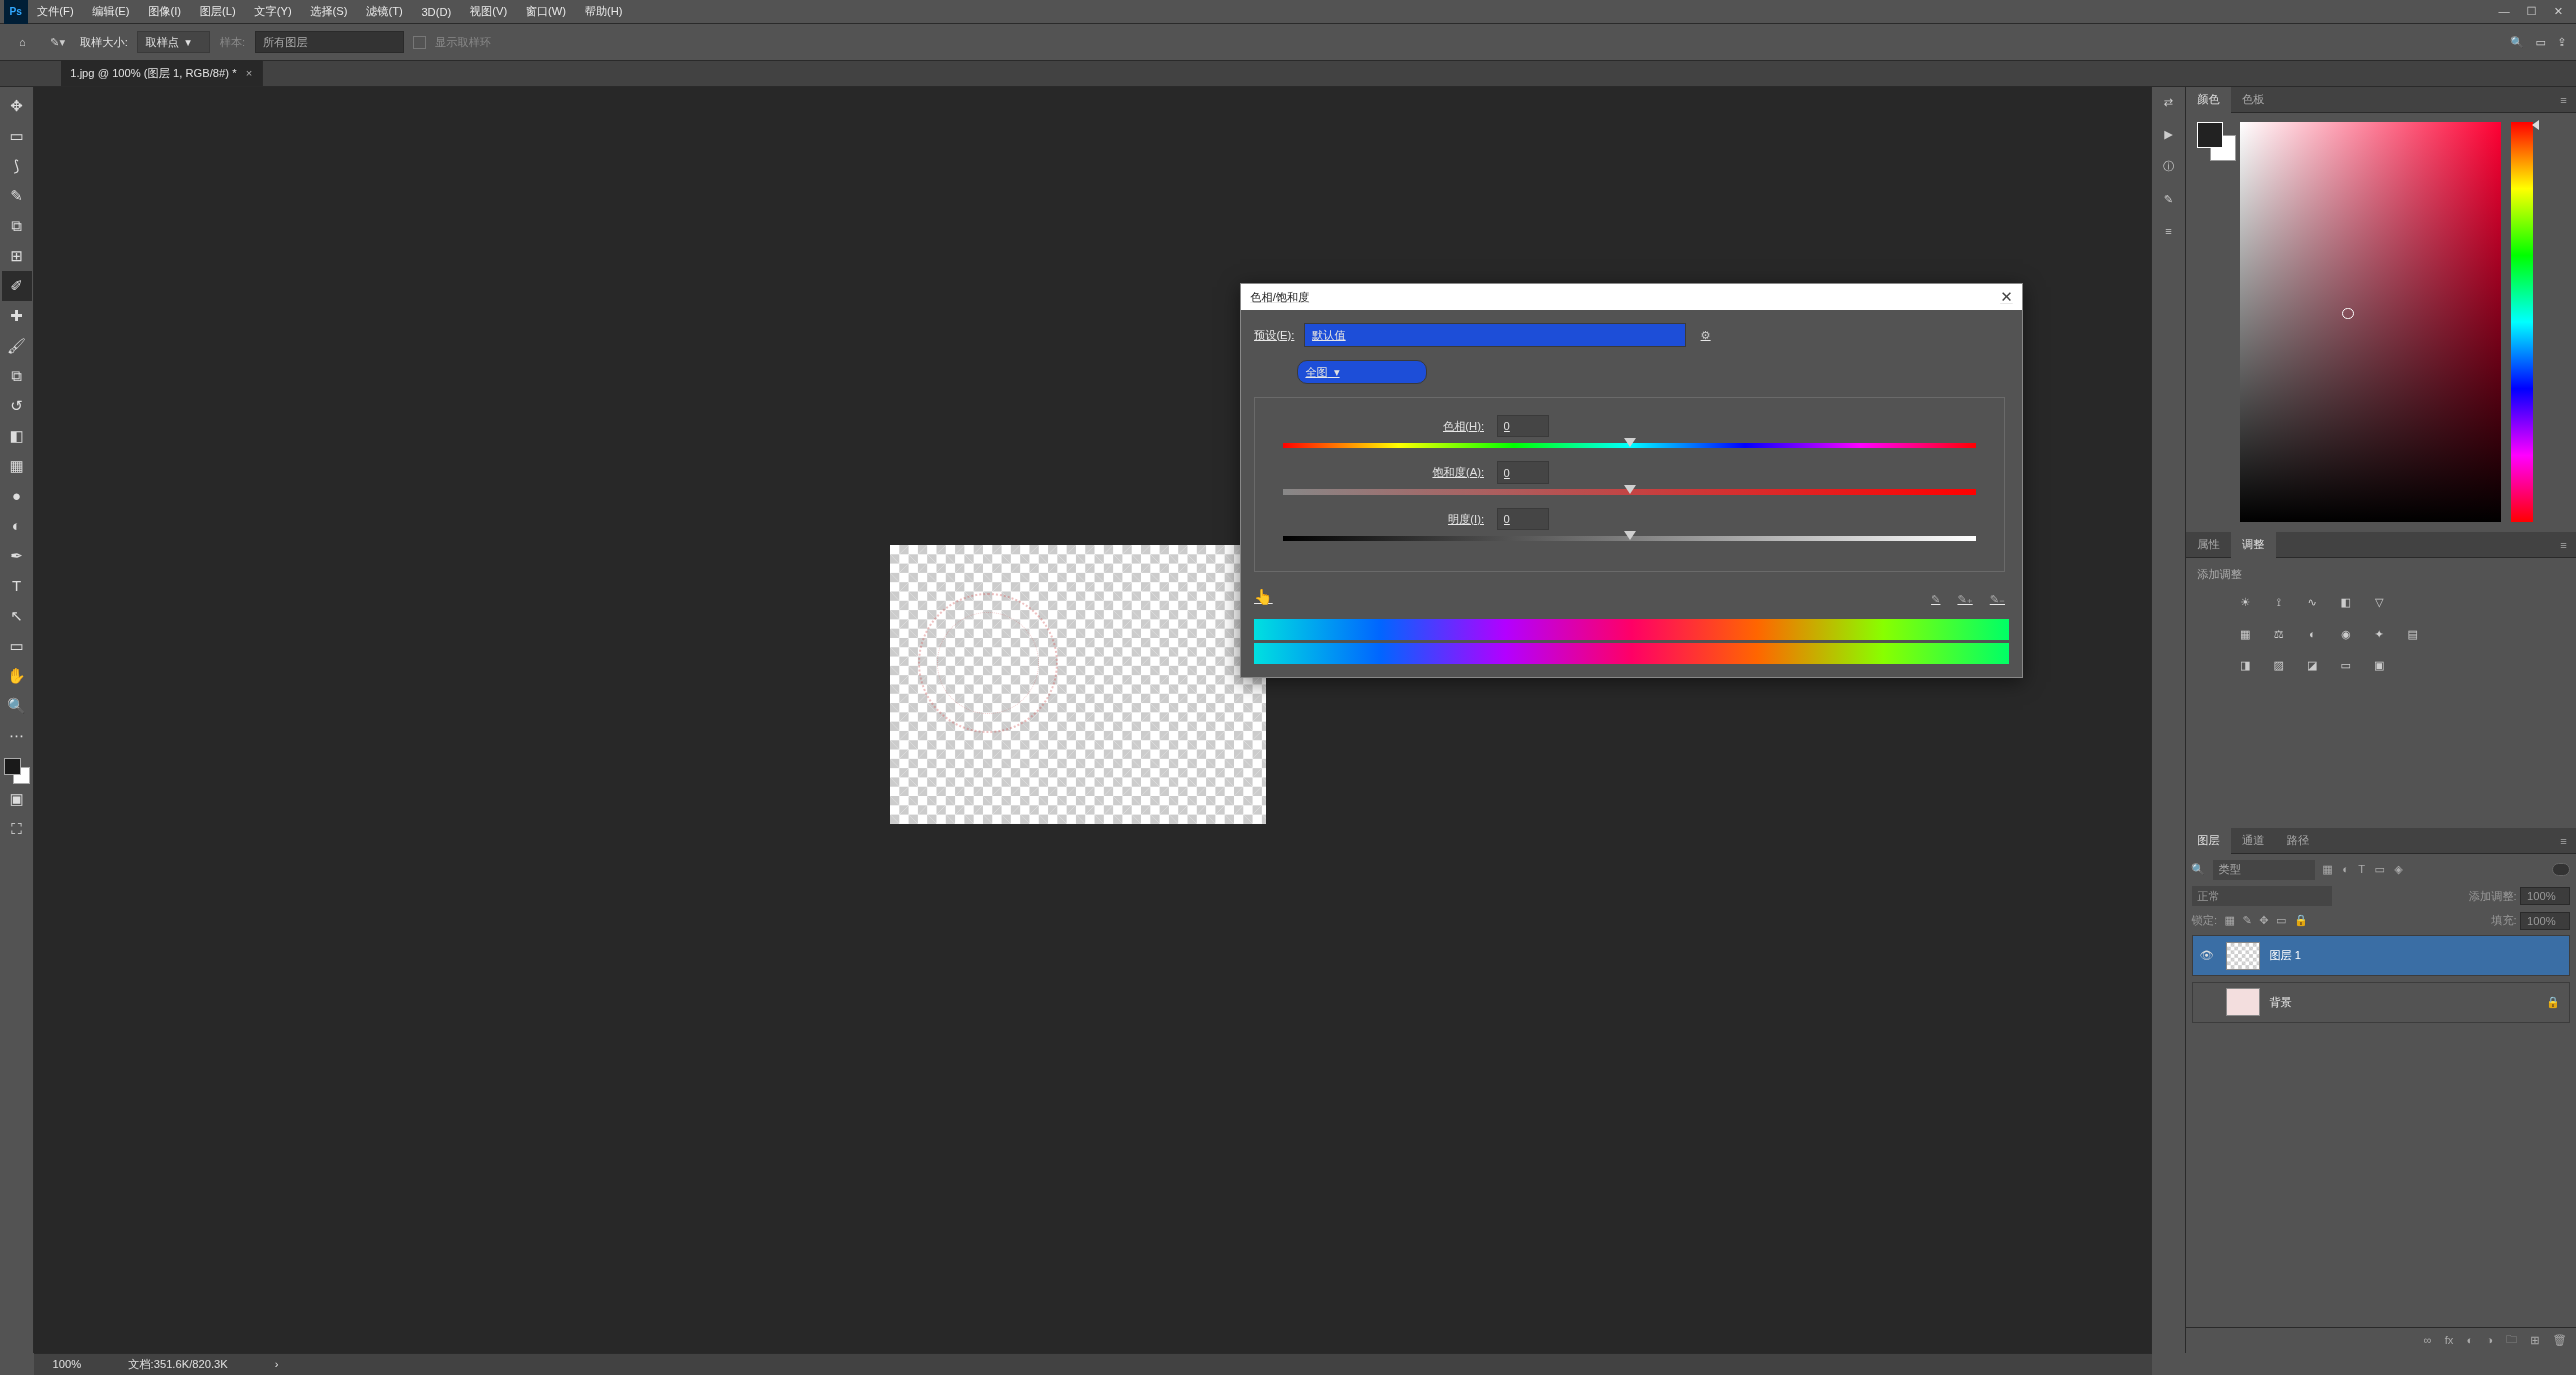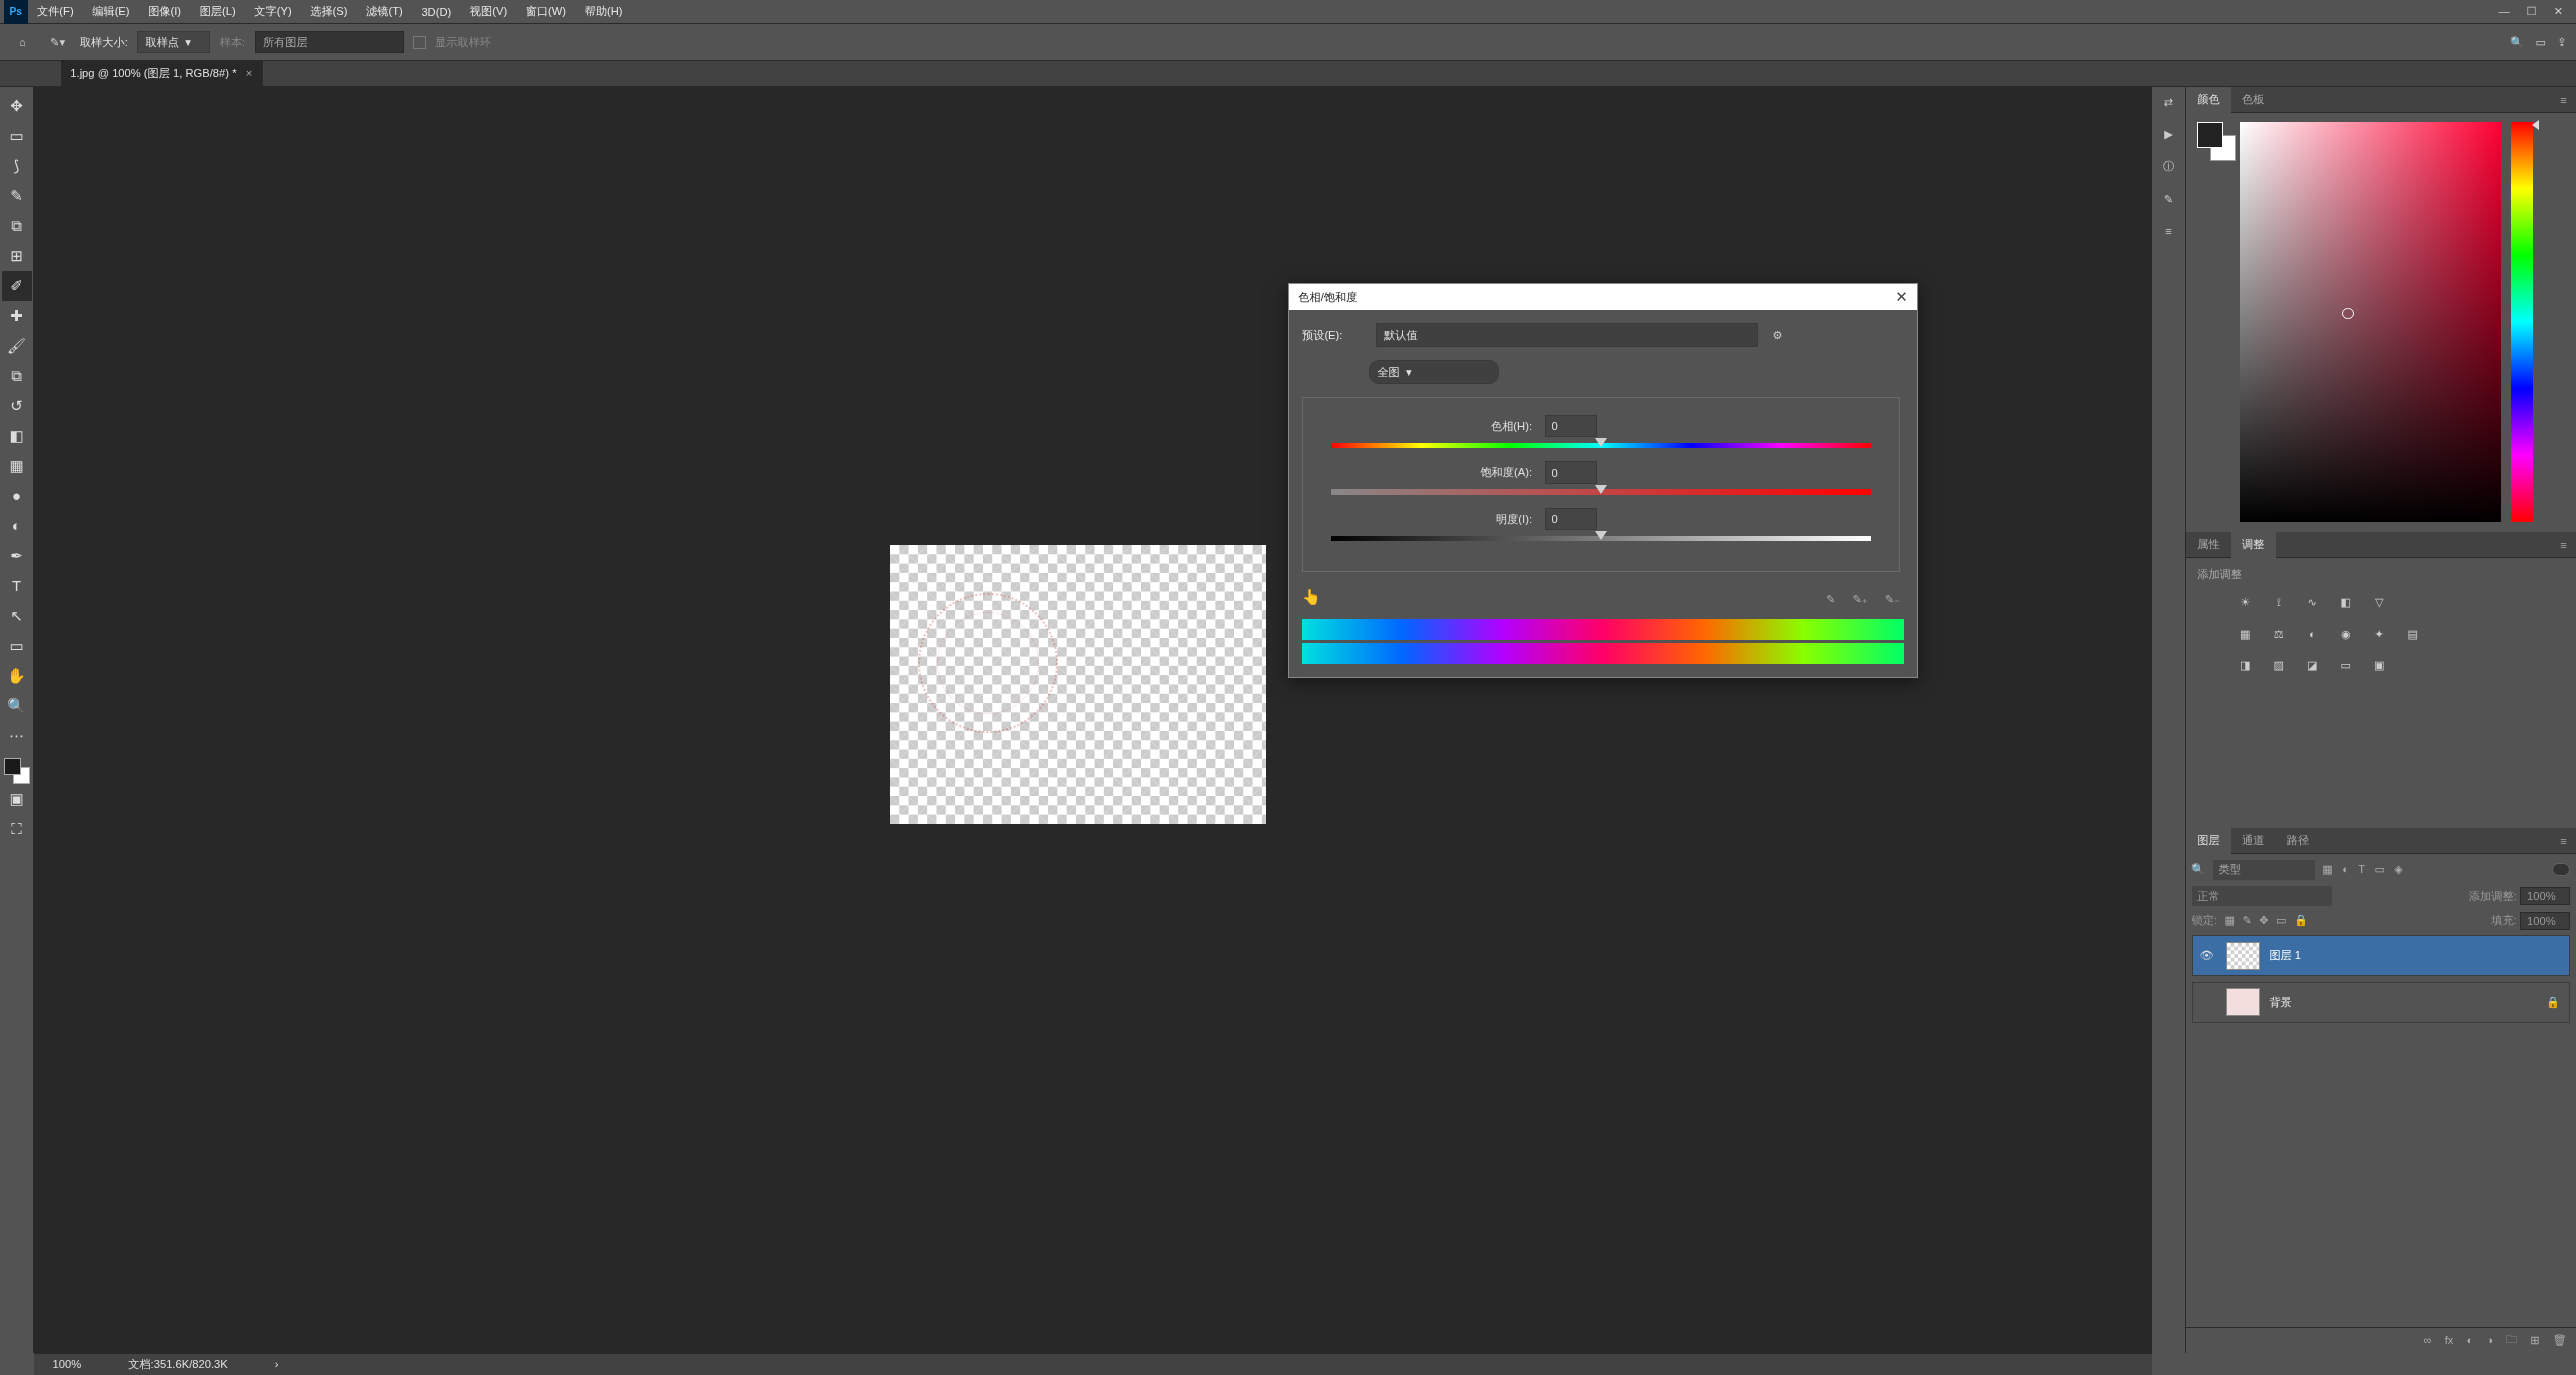--- a/index.html
+++ b/index.html
@@ -94,29 +94,29 @@
   background-size: 7.4px 7.4px; background-position: 0 0,0 3.7px,3.7px -3.7px,-3.7px 0; background-color:#fff;
 }
 .layer-thumb.bgthumb { background: #f3dede; }
 .layer-lock-icon { margin-left: auto; padding-right: 5.6px; color: #ddd; }
 .layers-footer { height: 26px; border-top: 0.9px solid #2a2a2a; display: flex; align-items: center; justify-content: flex-end; gap: 13px; padding: 0 9.3px; color: #aaa; font-size: 13px; }
 
 
 .status-bar { position: absolute; left: 34px; bottom: 0; right: 424px; height: 22.3px; background: #424242; border-top: 0.9px solid #2a2a2a; display: flex; align-items: center; padding: 0 18.6px; gap: 47px; color: #e0e0e0; }
 
 
-.dialog { position: absolute; top: 283px; left: 1288px; width: 630px; background: #535353; border: 0.9px solid #888; box-shadow: 0 3.7px 18.6px rgba(0,0,0,0.5); }
+.dialog { position: absolute; top: 283px; left: 1240px; width: 783px; background: #535353; border: 0.9px solid #888; box-shadow: 0 3.7px 18.6px rgba(0,0,0,0.5); text-decoration: underline; }
 .dlg-titlebar { height: 26px; background: #fff; color: #222; display: flex; align-items: center; padding: 0 9.3px; }
 .dlg-titlebar .dlg-close { margin-left: auto; font-size: 15px; color: #444; }
 .dlg-body { padding: 13px 17px 13px 13px; display: flex; }
 .dlg-left { flex: 1; }
 .dlg-right { width: 121px; display: flex; flex-direction: column; gap: 11.2px; align-items: center; }
 .dlg-btn { width: 102px; height: 32px; background: #656565; border: 0.9px solid #888; border-radius: 15px; color: #f0f0f0; display: flex; align-items: center; justify-content: center; }
 .dlg-row { display: flex; align-items: center; gap: 9.3px; margin-bottom: 13px; }
-.dlg-select { background: #404040; border: 0.9px solid #3a3a3a; color: #e0e0e0; padding: 3.7px 7.4px; height: 24px; margin-left: 24px; }
+.dlg-select { background: #1d4ed8; border: 0.9px solid #3a3a3a; color: #e0e0e0; padding: 3.7px 7.4px; height: 24px; }
 .dlg-select.wide { width: 382px; }
 .dlg-select.med { width: 130px; border-radius: 10px; }
 .gear { color: #ccc; margin-left: 5.6px; }
 .slider-block { border: 0.9px solid #6a6a6a; padding: 17px 28px; margin-bottom: 15px; }
 .slider-row { display: flex; align-items: center; margin-bottom: 5.6px; }
 .slider-label { width: 214px; text-align: right; padding-right: 13px; color: #e0e0e0; }
 .slider-value { width: 52px; height: 22.3px; background: #454545; border: 0.9px solid #3a3a3a; color: #e0e0e0; padding: 1.9px 5.6px; }
 .slider-track { height: 5.6px; position: relative; margin: 3.7px 0 13px 0; }
 .slider-thumb { position: absolute; top: -4.7px; left: 50%; transform: translateX(-50%); width: 0; height: 0; border-left: 6.5px solid transparent; border-right: 6.5px solid transparent; border-top: 9.3px solid #d0d0d0; }
 .hue-track { background: linear-gradient(to right,#f00,#ff0,#0f0,#0ff,#00f,#f0f,#f00); }

